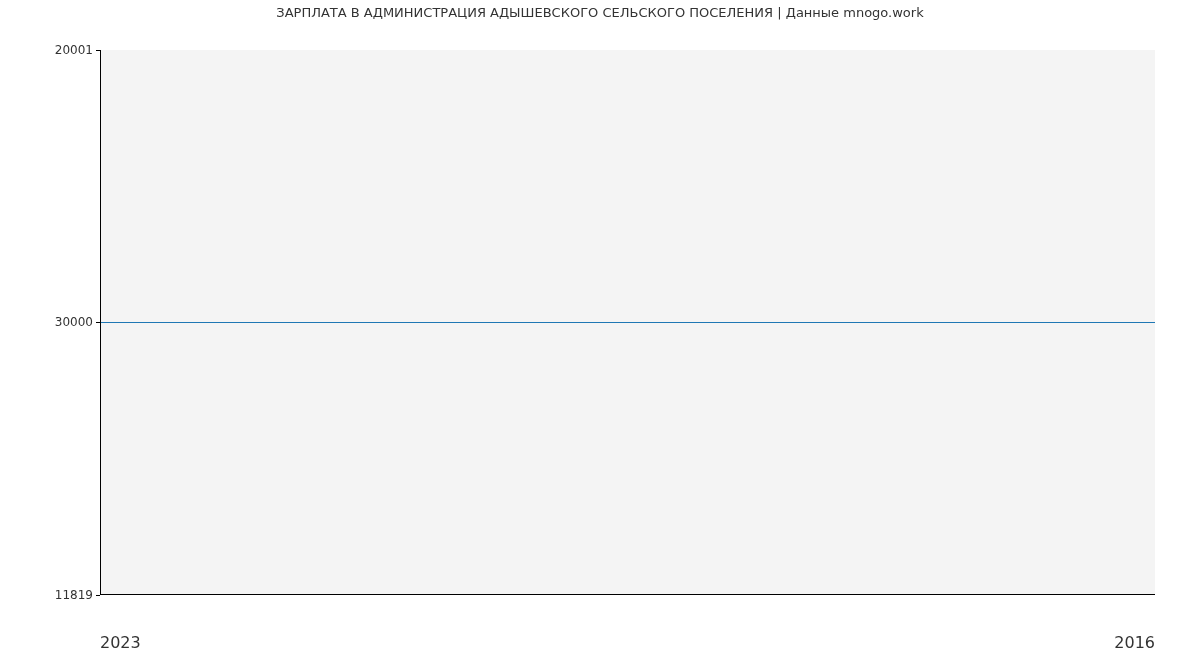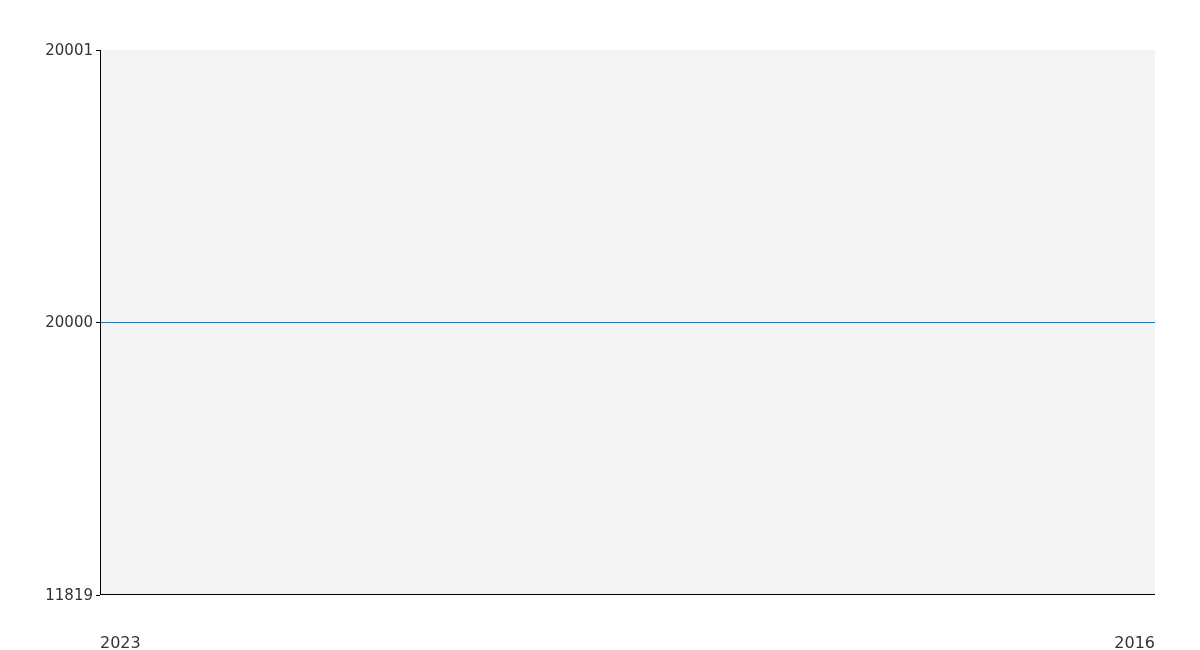--- a/index.html
+++ b/index.html
@@ -43,21 +43,21 @@
     
     top: 272px;
     width: 100%;
     height: 0;
     border-top: 1.5px solid #1f77b4;
   }
   .ytick {
     position: absolute;
     right: 1107px; 
     width: auto;
-    font-size: 15px;
+    font-size: 12px;
     color: #333333;
     text-align: right;
     transform: translateY(-50%);
   }
   .ytick-line {
     position: absolute;
     left: 96px;
     width: 4px;
     height: 1px;
     background: #000000;
@@ -71,25 +71,26 @@
     text-align: center;
   }
   .xtick.left { left: 100px; transform: none; }
   .xtick.right { left: 1155px; transform: translateX(-100%); }
 </style>
 </head>
 <body>
 
 <div class="chart-wrap">
 
+  <div class="title">ЗАРПЛАТА В АДМИНИСТРАЦИЯ АДЫШЕВСКОГО СЕЛЬСКОГО ПОСЕЛЕНИЯ | Данные mnogo.work</div>
 
   <div class="ytick" style="top:50px;">20001</div>
   <div class="ytick-line" style="top:50px;"></div>
 
-  <div class="ytick" style="top:322px;">20000</div>
+  <div class="ytick" style="top:322px;">30000</div>
   <div class="ytick-line" style="top:322px;"></div>
 
   <div class="ytick" style="top:595px;">11819</div>
   <div class="ytick-line" style="top:595px;"></div>
 
   <div class="plot-area">
     <div class="data-line"></div>
   </div>
 
   <div class="xtick left">2023</div>

